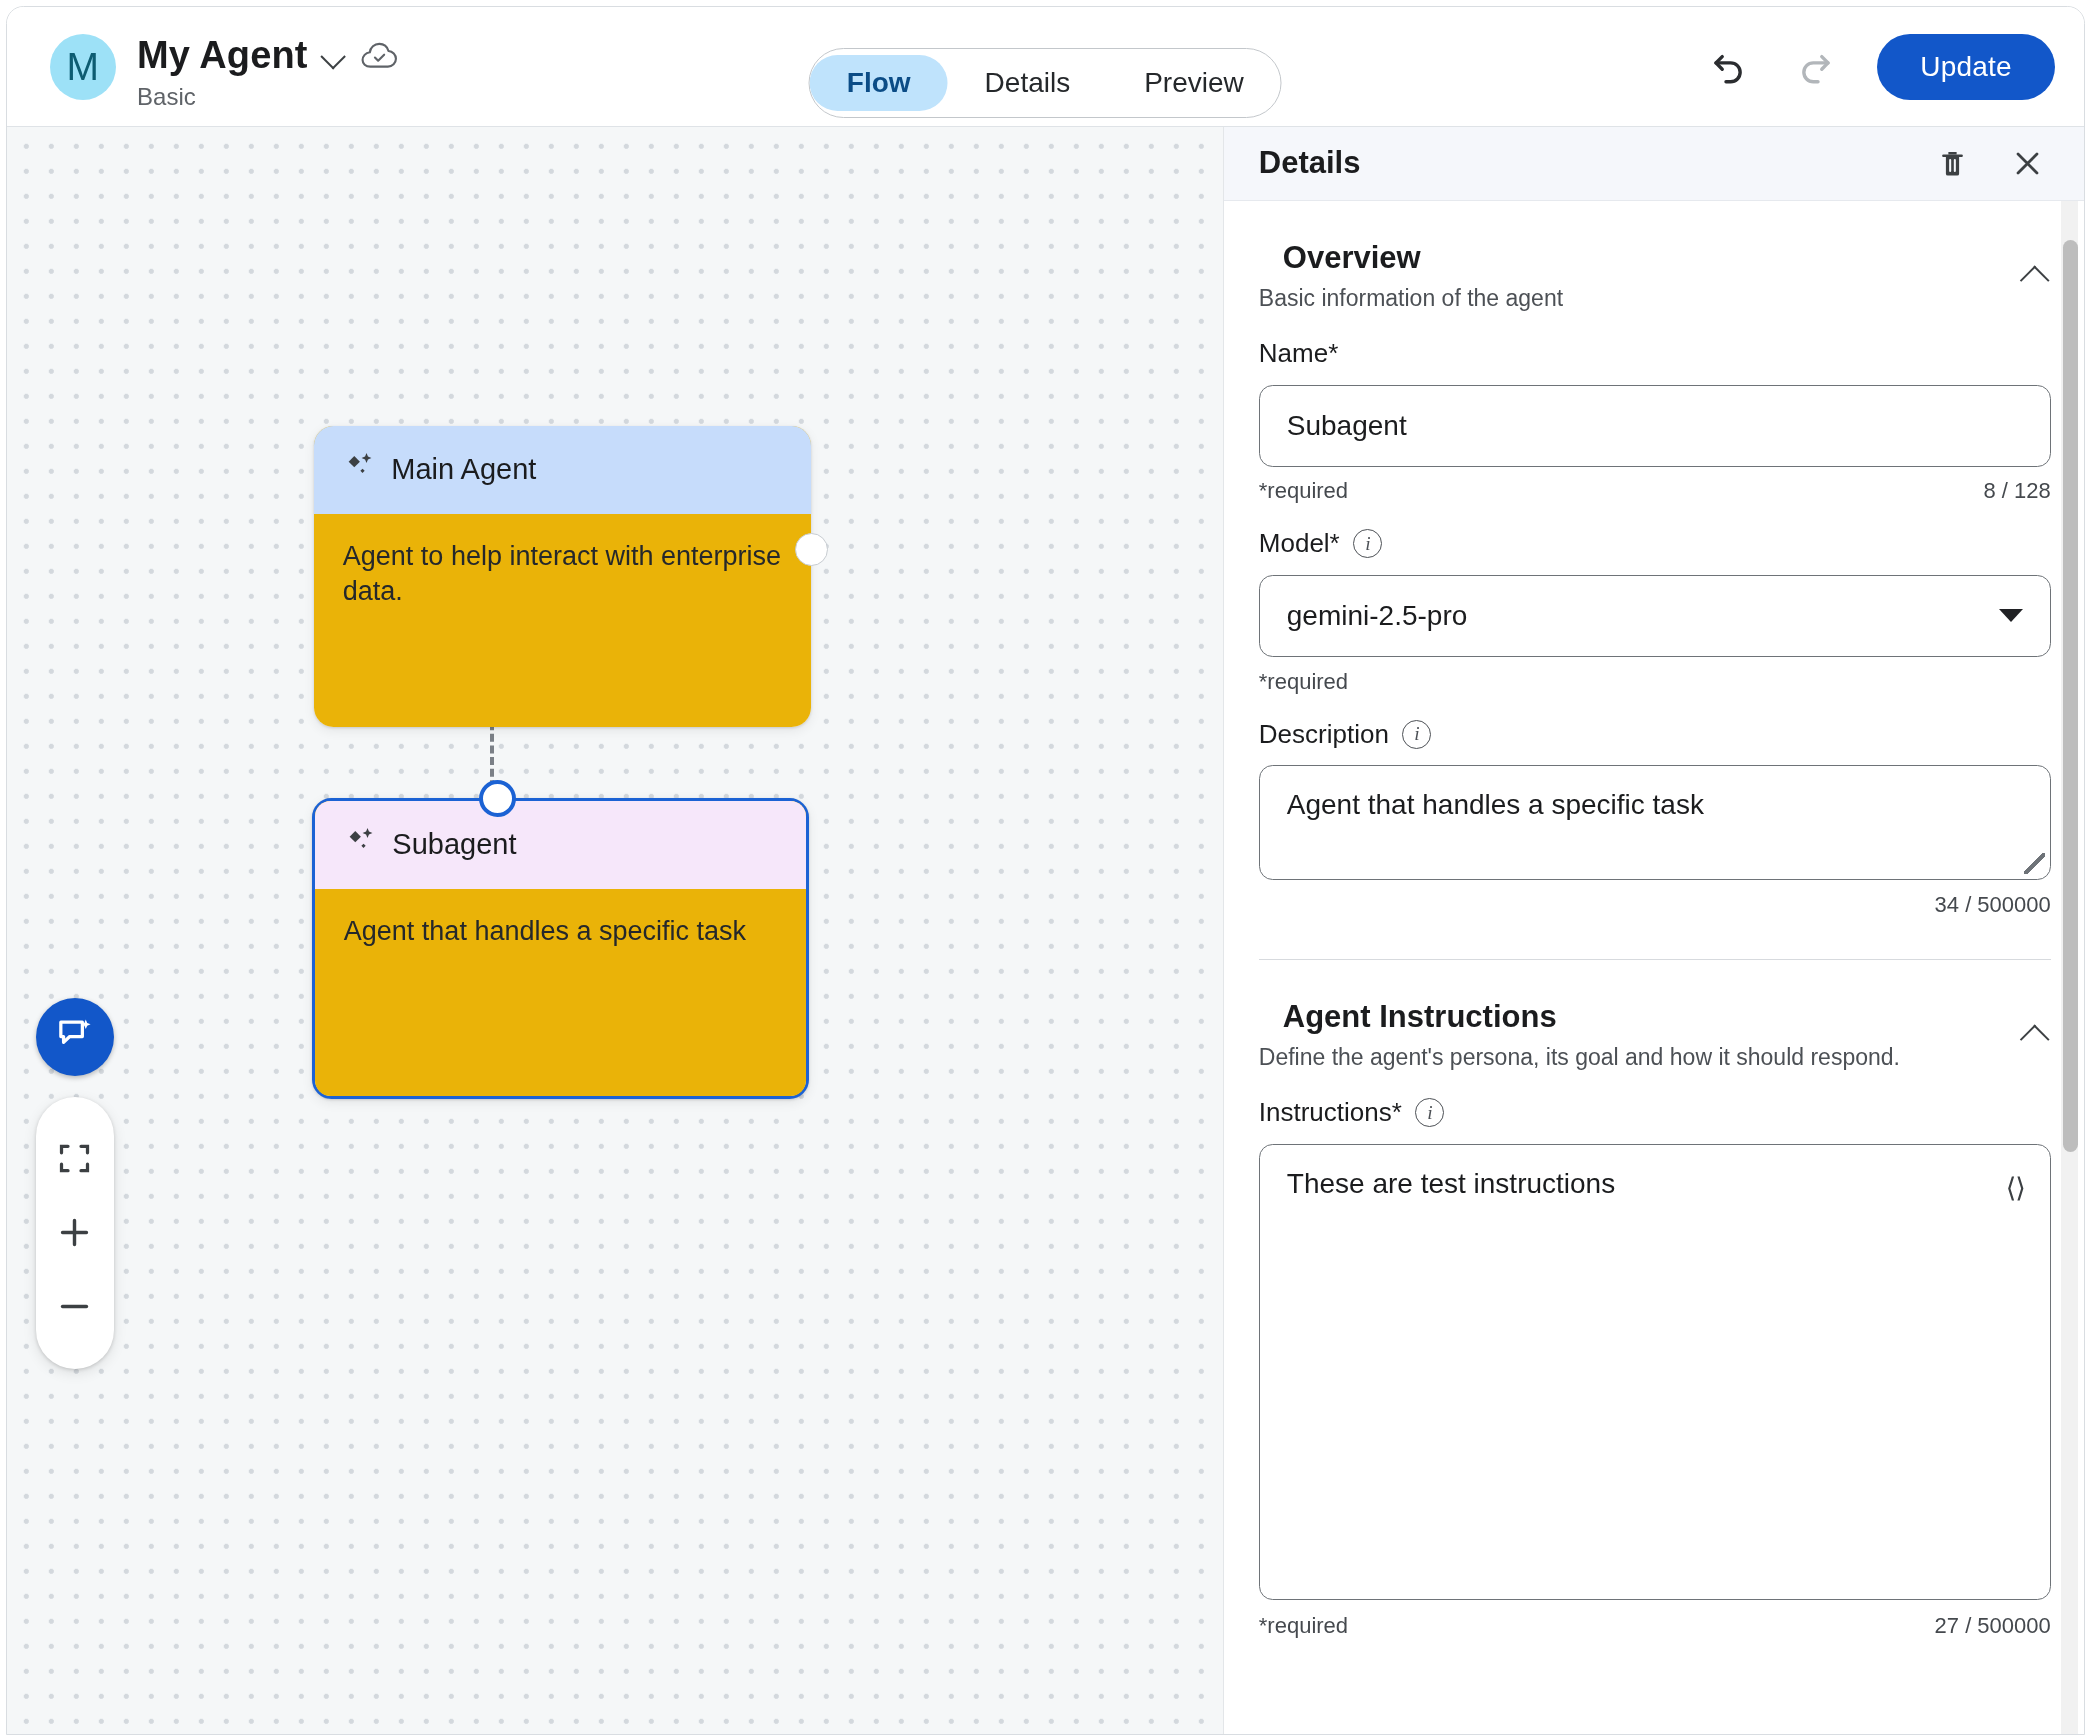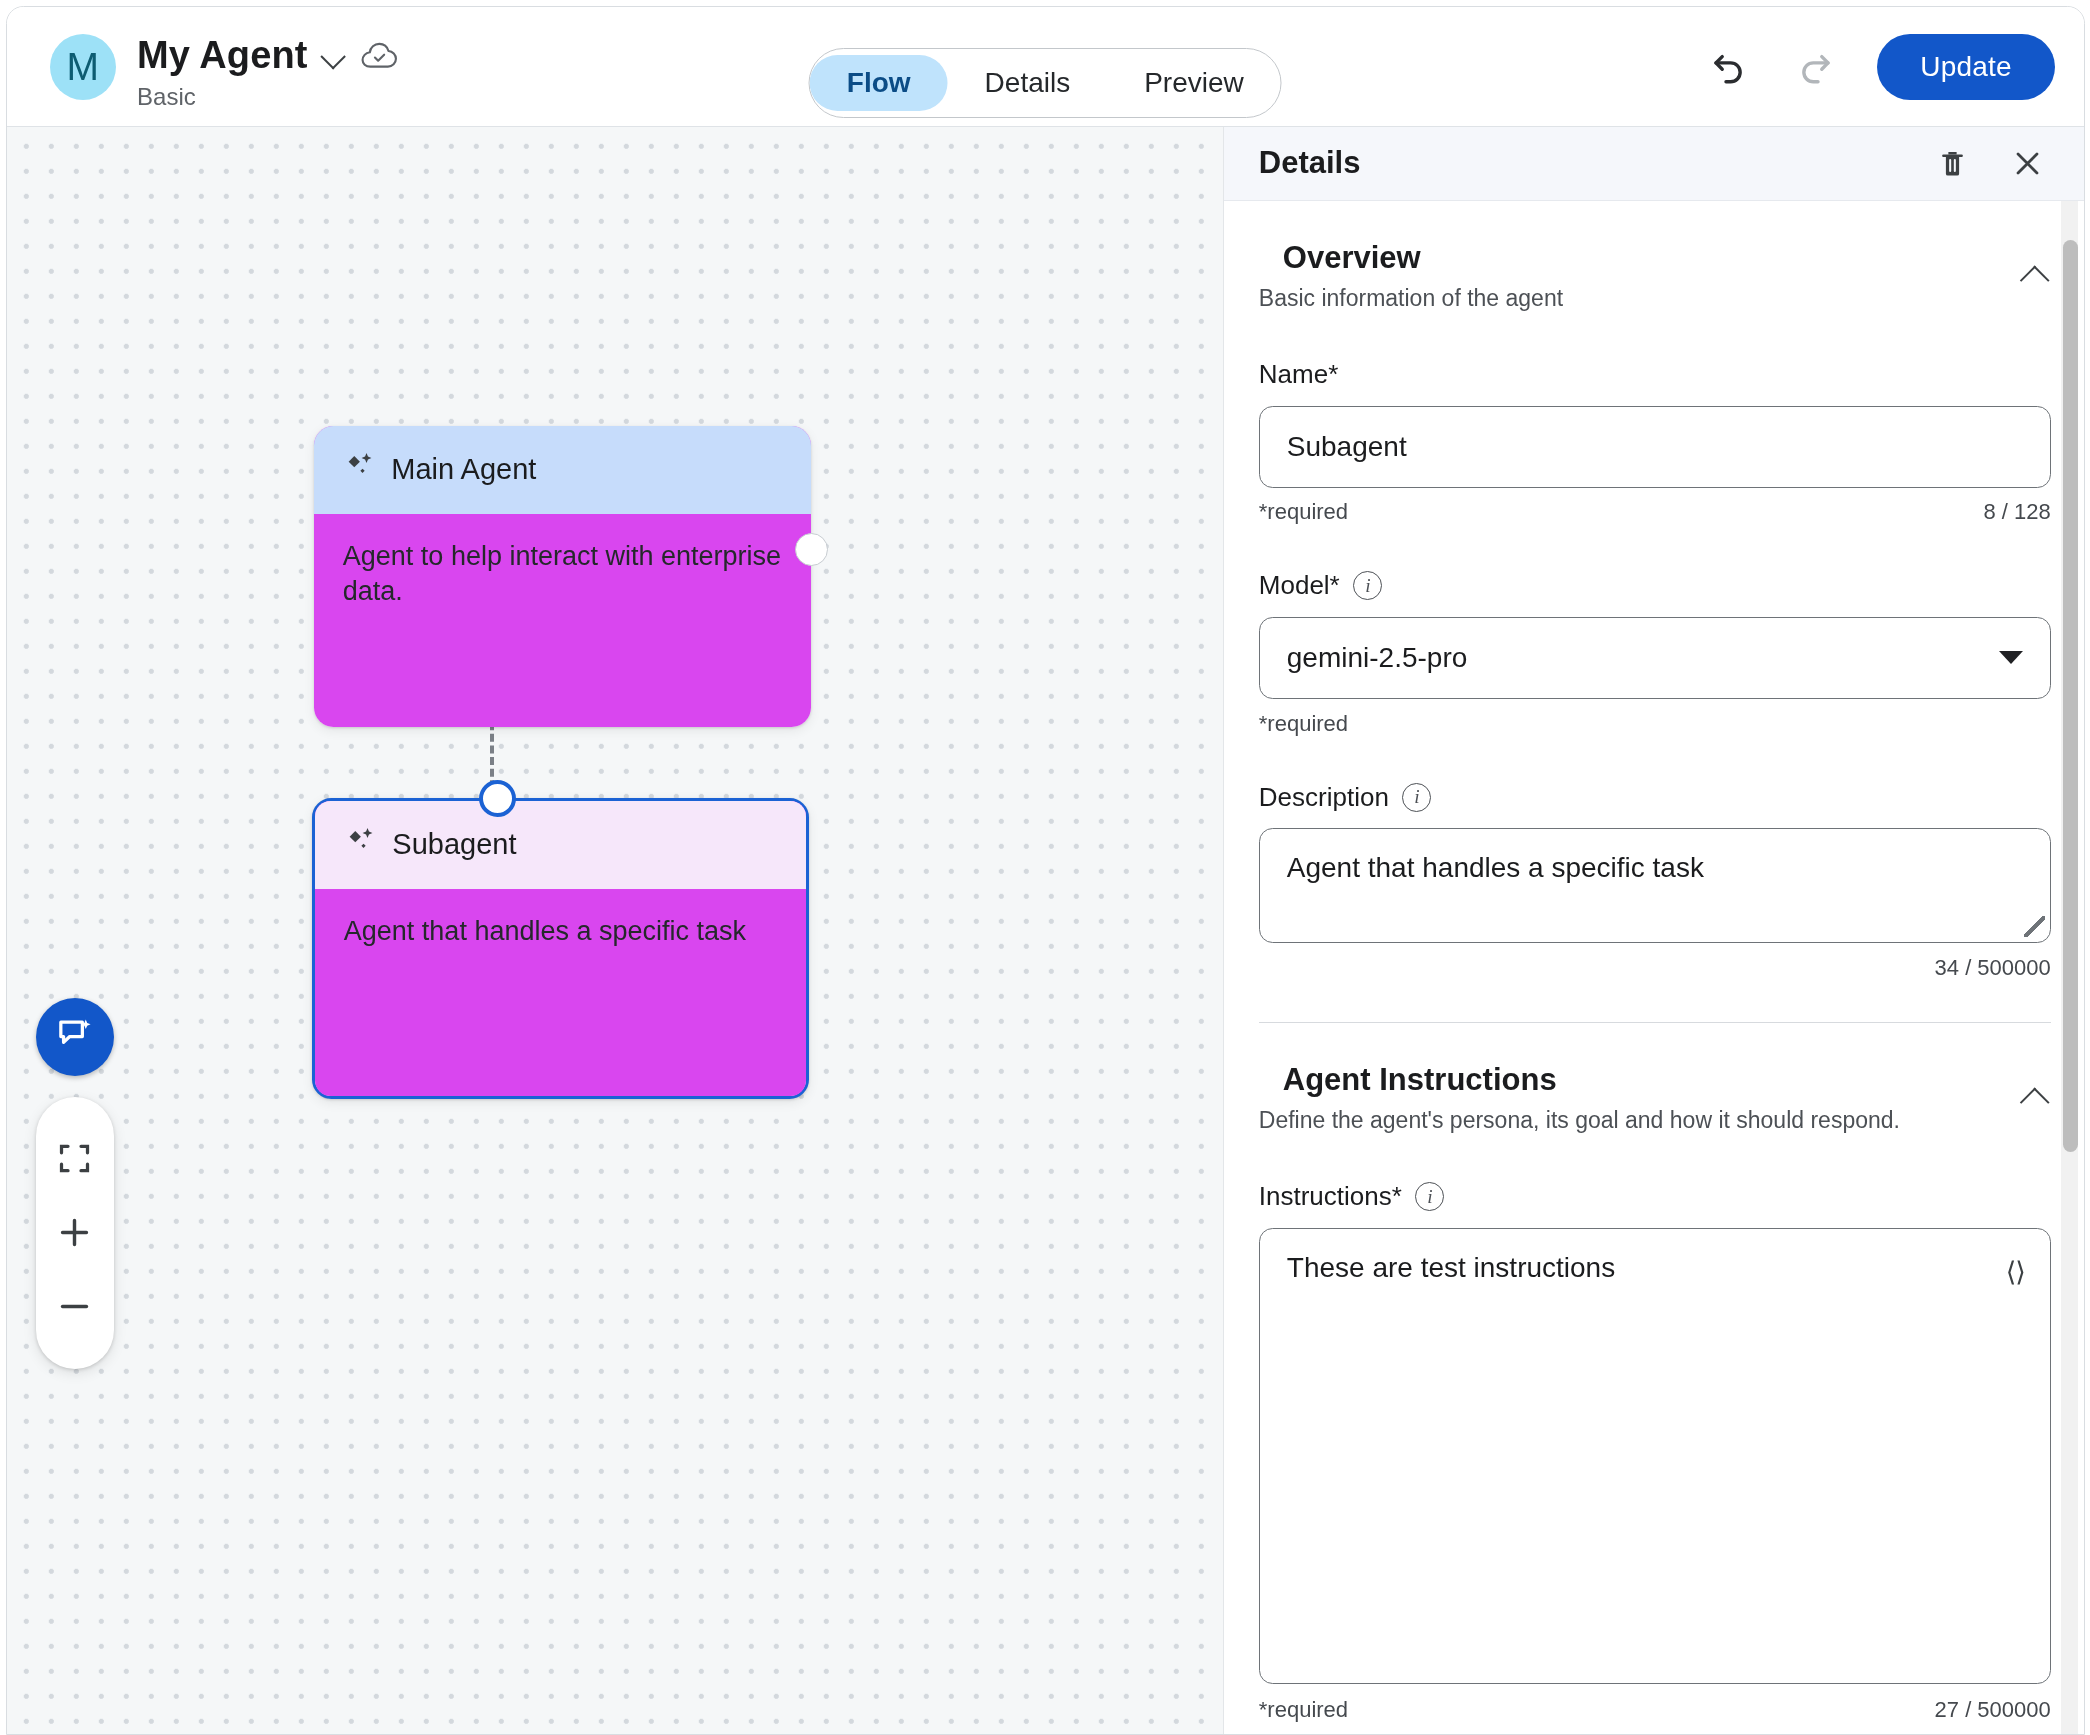--- a/index.html
+++ b/index.html
@@ -80,21 +80,21 @@
     border-right: 1px solid #e3e6e9;
     overflow: hidden;
   }
 
   .node {
     position: absolute; width: 497px; height: 301px;
     background: #ffffff; border-radius: 19.4px;
     box-shadow: 0 1px 2.9px rgba(0,0,0,.14), 0 3.9px 11.6px rgba(0,0,0,.07);
     overflow: visible;
   }
-  .node-inner { width: 100%; height: 100%; border-radius: 19.4px; overflow: hidden; background: #d946ef; }
+  .node-inner { width: 100%; height: 100%; border-radius: 19.4px; overflow: hidden; background: #eab308; }
   .node.selected { border: 3.9px solid #1b62d4; }
   .node.selected .node-inner { border-radius: 15.5px; }
   .node-head {
     height: 88px; display: flex; align-items: center; gap: 15.5px;
     padding: 0 29px; font-size: 29px; color: #1b1c1e; font-weight: 400;
   }
   .node-head.blue { background: #c6dcfb; }
   .node-head.purple { background: #f6e7fa; }
   .node-body { padding: 25px 29px; font-size: 27px; color: #25282b; line-height: 1.3; }
   .handle {
@@ -142,21 +142,21 @@
   .section-sub { font-size: 23px; color: #4c5055; margin-top: 8.7px; line-height: 1.3; }
   .chev-up {
     width: 33px; height: 33px; position: relative; cursor: pointer; margin-top: 19.4px; flex: 0 0 33px;
   }
   .chev-up::before {
     content: ""; position: absolute; left: 5.8px; top: 10.7px;
     width: 19.4px; height: 19.4px;
     border-left: 2.9px solid #3c4043; border-top: 2.9px solid #3c4043;
     transform: rotate(45deg);
   }
-  .field { margin-top: 45px; }
+  .field { margin-top: 24px; }
   .field-label {
     font-size: 26px; color: #1b1c1e; display: flex; align-items: center; gap: 13.6px;
     margin-bottom: 15.5px;
   }
   .info-icon {
     width: 29px; height: 29px; border-radius: 50%; border: 1.9px solid #4d5156;
     color: #4d5156; font-size: 19.4px; font-style: italic;
     display: inline-flex; align-items: center; justify-content: center;
     font-family: "Liberation Serif", serif; cursor: pointer;
   }

